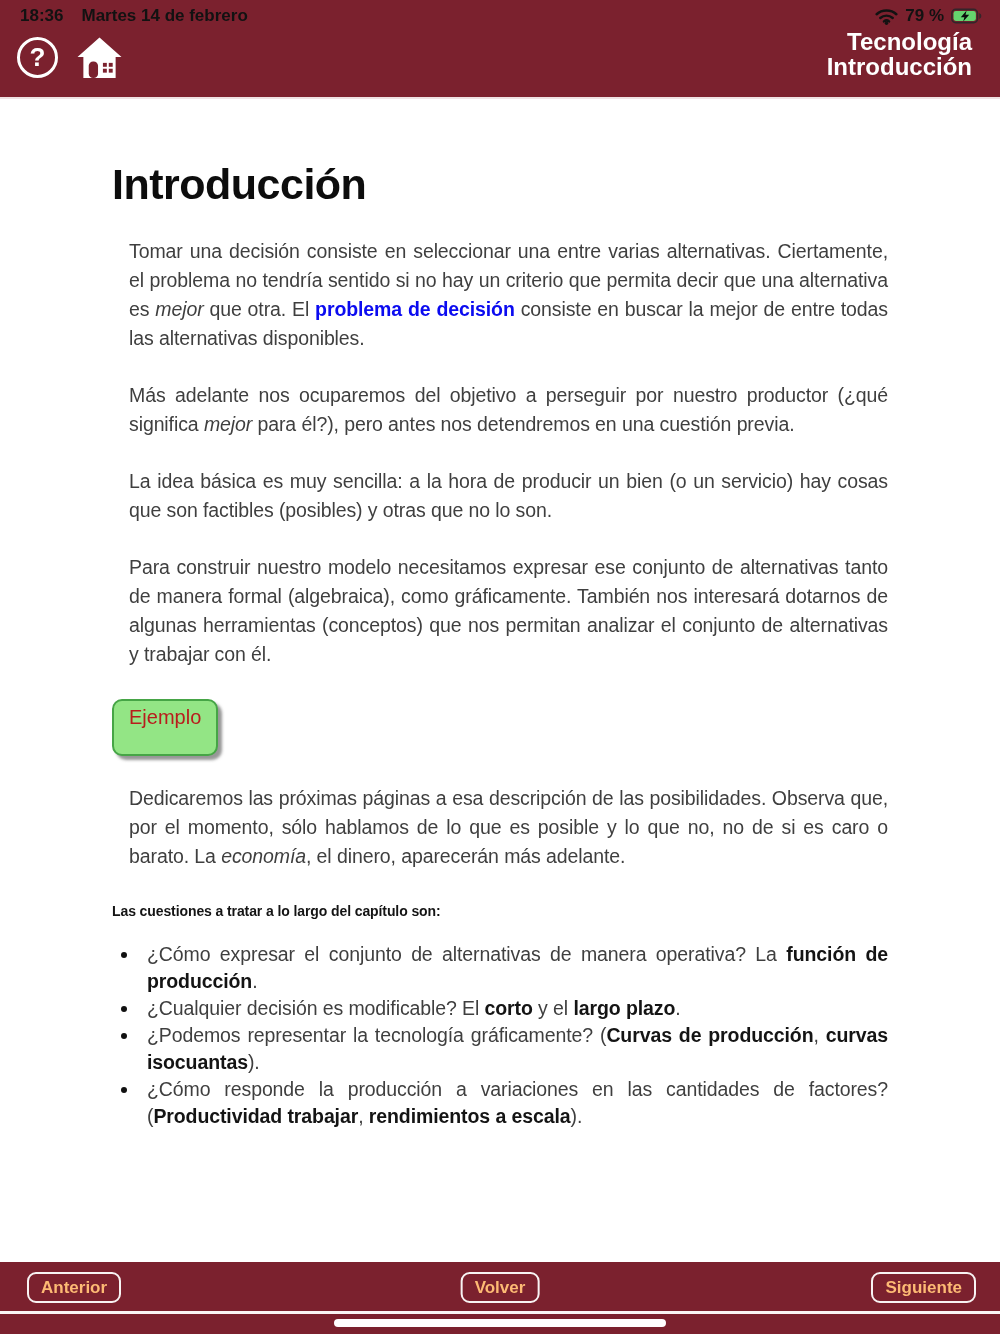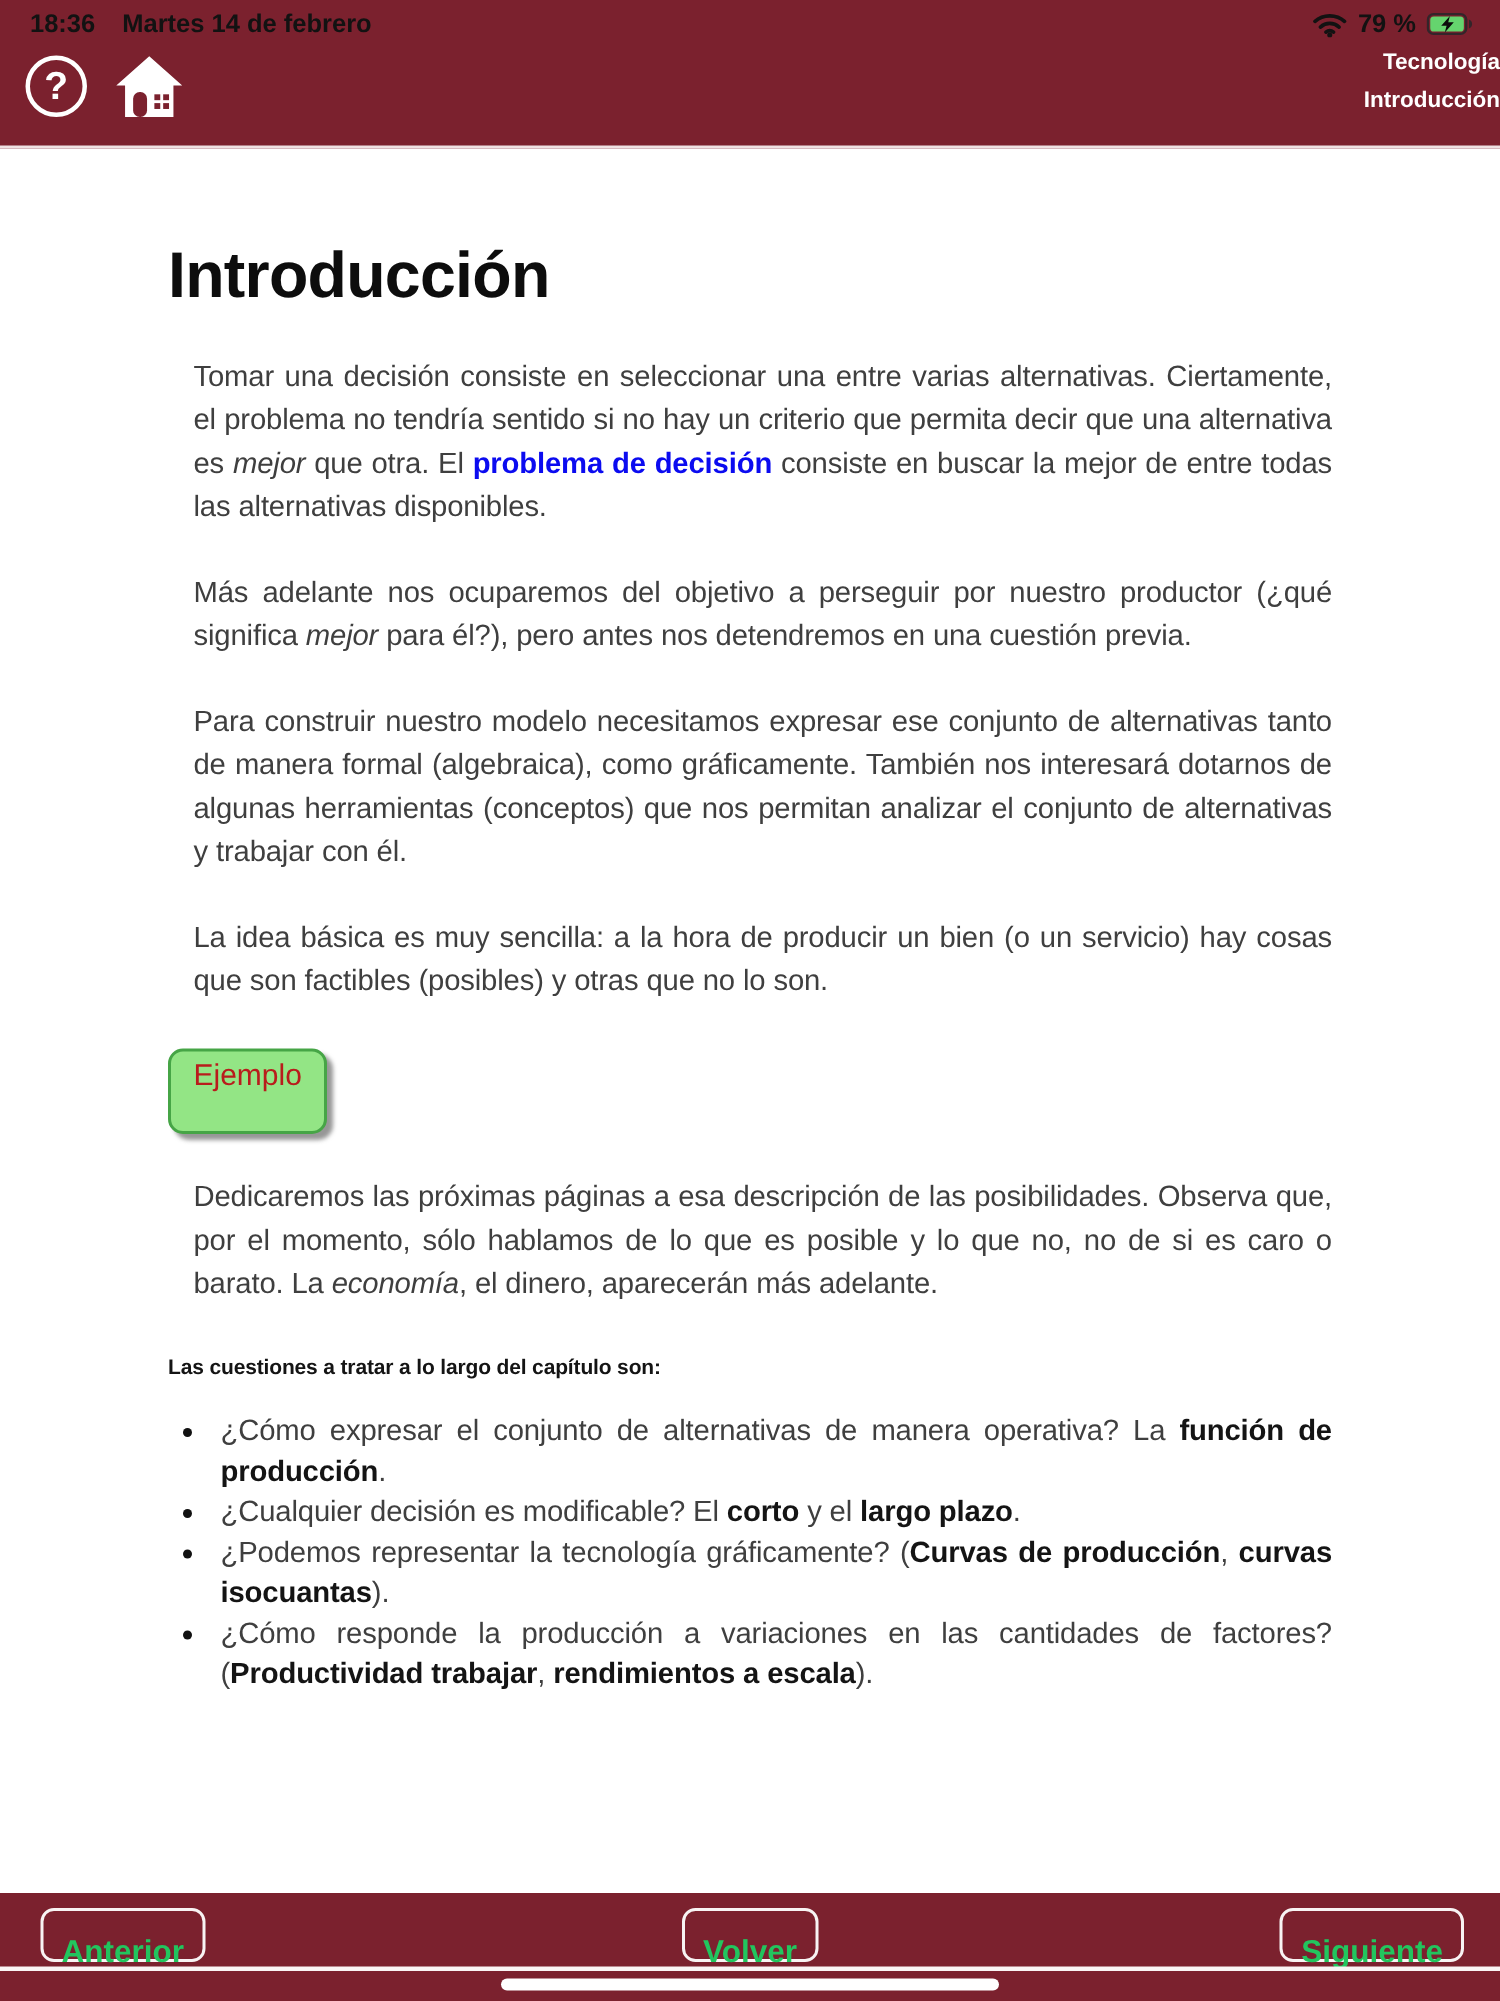--- a/index.html
+++ b/index.html
@@ -35,22 +35,22 @@
   .status-right{display:flex;align-items:center;gap:7px;font-weight:700;}
   .icons-row{position:relative;height:70px;}
   .help-button{
     position:absolute;left:17px;top:11px;width:41px;height:41px;
     border:3.5px solid #fff;border-radius:50%;
     display:flex;align-items:center;justify-content:center;
     color:#fff;font-size:26px;font-weight:700;cursor:pointer;
   }
   .home-button{position:absolute;left:76px;top:10px;width:47px;height:43px;cursor:pointer;}
   .header-titles{
-    position:absolute;right:0;top:3px;text-align:right;
-    color:#fff;font-weight:700;font-size:15px;line-height:25px;
+    position:absolute;right:28px;top:3px;text-align:right;
+    color:#fff;font-weight:700;font-size:24px;line-height:25px;
   }
 
   
   .content{
     position:absolute;top:101px;bottom:72px;left:0;right:0;
     background:#fff;padding:0 112px;overflow:hidden;
   }
   .page-title{
     margin-top:59px;font-size:43px;font-weight:700;color:#0d0d0d;
     letter-spacing:-0.5px;
@@ -80,23 +80,23 @@
     text-align:justify;padding-left:7px;letter-spacing:-0.1px;
   }
   ul.topics li::marker{color:#111;}
 
   
   .bottom-chrome{
     position:absolute;left:0;right:0;bottom:0;height:72px;
     background:var(--chrome);
   }
   .nav-btn{
-    position:absolute;top:10px;height:31px;padding:16px 12px;
+    position:absolute;top:10px;height:31px;padding:4px 12px;
     background:transparent;border:2px solid #f8f3f3;border-radius:9px;
-    color:#22c55e;font-weight:700;font-size:21px;
+    color:#fdba74;font-weight:700;font-size:17px;
     font-family:"Liberation Sans",sans-serif;cursor:pointer;
   }
   .nav-prev{left:27px;}
   .nav-back{left:50%;transform:translateX(-50%);}
   .nav-next{right:24px;}
   .hairline{position:absolute;left:0;right:0;bottom:20px;height:3px;background:#faf5f5;}
   .home-indicator{
     position:absolute;bottom:7px;left:50%;transform:translateX(-50%);
     width:332px;height:8px;border-radius:4.5px;background:#fff;cursor:grab;
   }
@@ -151,22 +151,22 @@
         <div>Introducción</div>
       </div>
     </div>
   </div>
 
   <div class="content">
     <h1 class="page-title">Introducción</h1>
 
     <p class="body-par"><span class="sg-n">Tomar una decisión consiste en seleccionar una entre varias alternativas. Ciertamente, el problema no tendría sentido si no hay un criterio que permita decir que una alternativa es </span><span class="sg-i">mejor</span><span class="sg-n"> que otra. El </span><span class="sg-link">problema de decisión</span><span class="sg-n"> consiste en buscar la mejor de entre todas las alternativas disponibles.</span></p>
     <p class="body-par"><span class="sg-n">Más adelante nos ocuparemos del objetivo a perseguir por nuestro productor (¿qué significa </span><span class="sg-i">mejor</span><span class="sg-n"> para él?), pero antes nos detendremos en una cuestión previa.</span></p>
+    <p class="body-par"><span class="sg-n">La idea básica es muy sencilla: a la hora de producir un bien (o un servicio) hay cosas que son factibles (posibles) y otras que no lo son.</span></p>
     <p class="body-par"><span class="sg-n">Para construir nuestro modelo necesitamos expresar ese conjunto de alternativas tanto de manera formal (algebraica), como gráficamente. También nos interesará dotarnos de algunas herramientas (conceptos) que nos permitan analizar el conjunto de alternativas y trabajar con él.</span></p>
-    <p class="body-par"><span class="sg-n">La idea básica es muy sencilla: a la hora de producir un bien (o un servicio) hay cosas que son factibles (posibles) y otras que no lo son.</span></p>
 
     <div>
       <button class="example-btn">Ejemplo</button>
     </div>
 
     <p class="body-par"><span class="sg-n">Dedicaremos las próximas páginas a esa descripción de las posibilidades. Observa que, por el momento, sólo hablamos de lo que es posible y lo que no, no de si es caro o barato. La </span><span class="sg-i">economía</span><span class="sg-n">, el dinero, aparecerán más adelante.</span></p>
 
     <h2 class="list-heading">Las cuestiones a tratar a lo largo del capítulo son:</h2>
 
     <ul class="topics">

